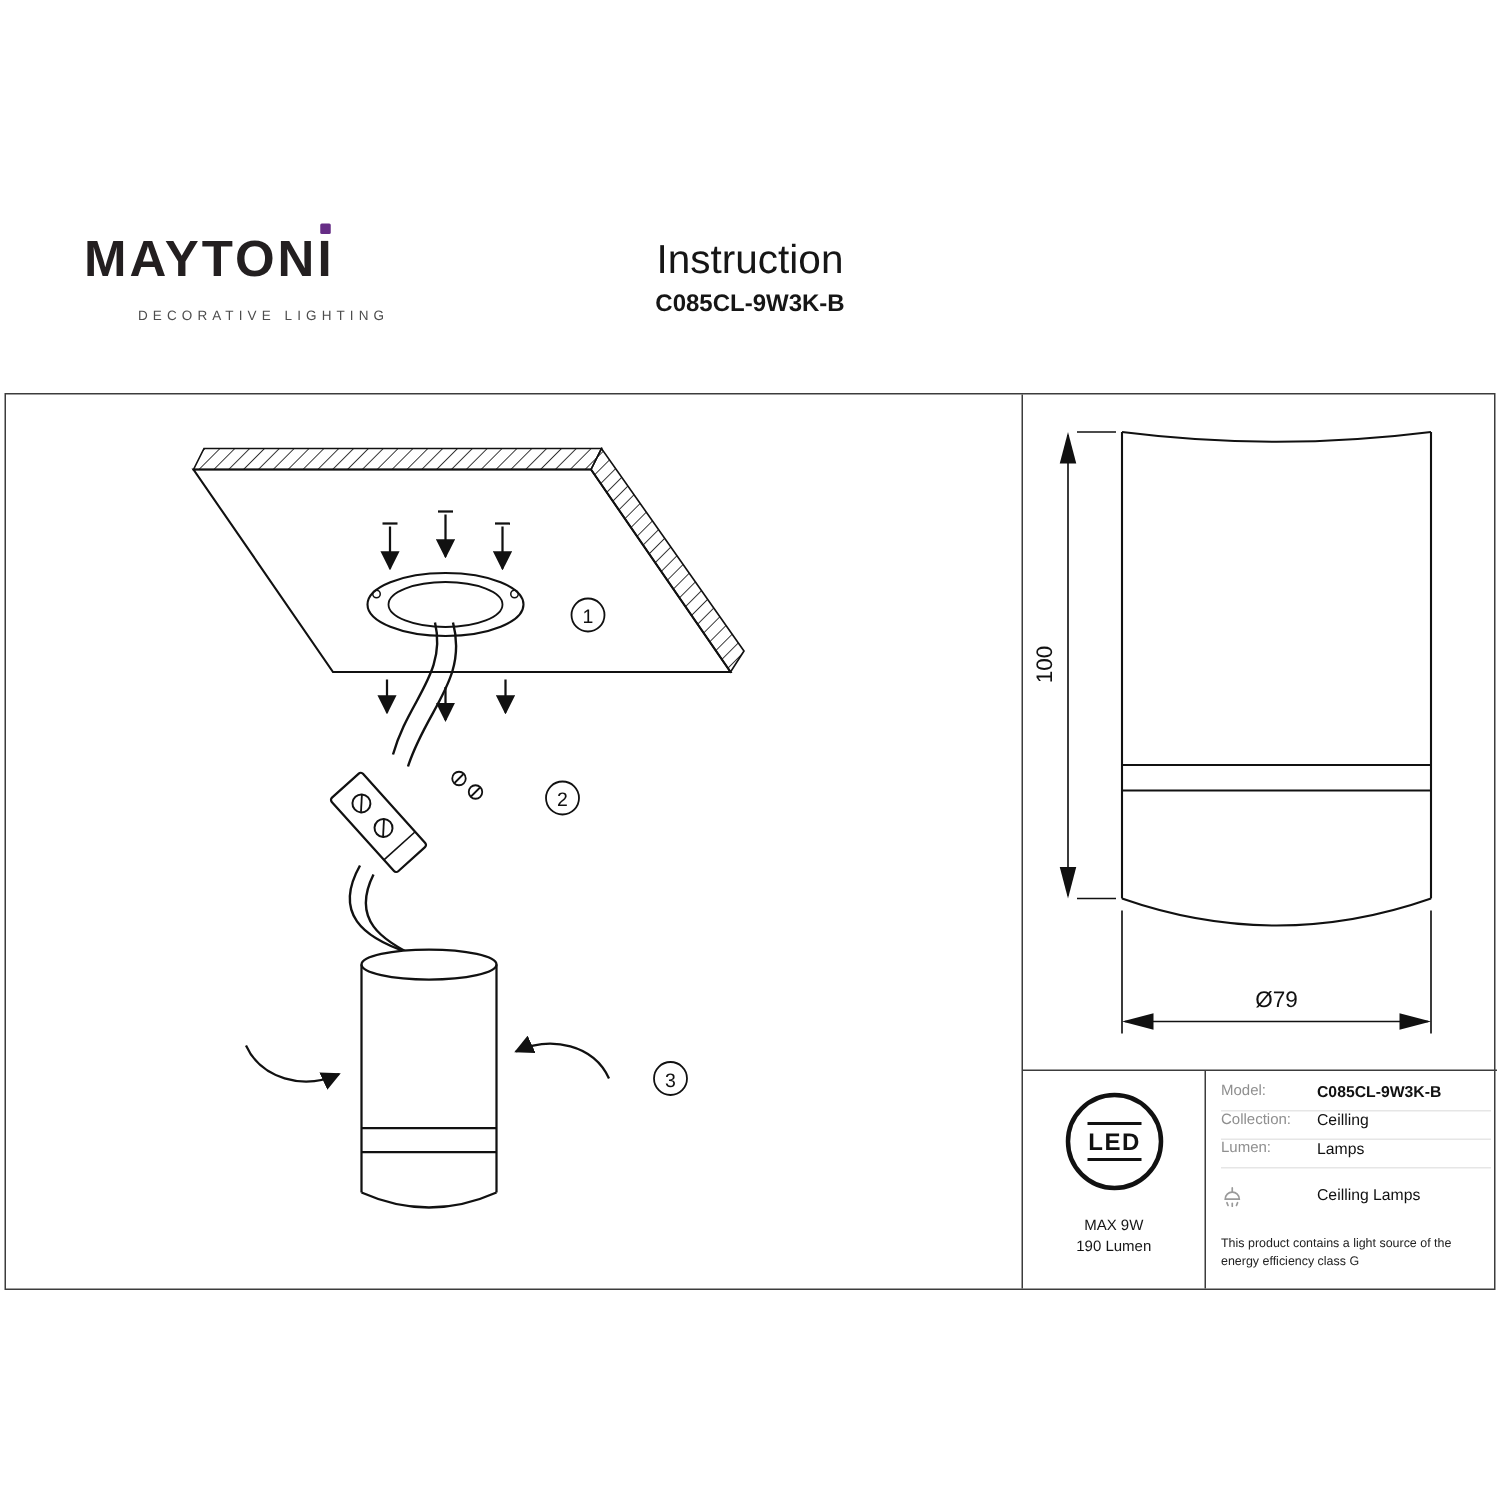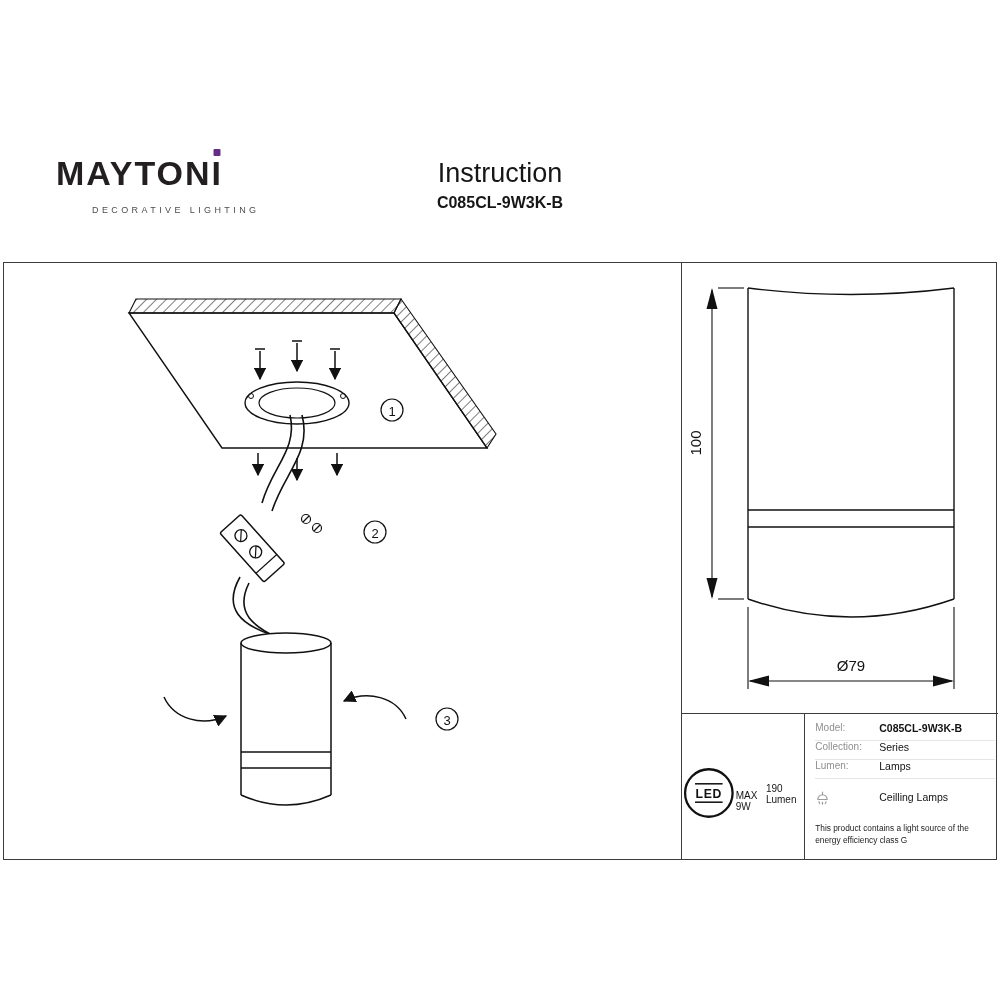--- a/index.html
+++ b/index.html
@@ -42,21 +42,21 @@
     position:absolute; left:677px; top:0; width:316px; height:596px;
     border-left:1px solid #3c3c3c;
   }
   .dim-svg { position:absolute; left:0; top:0; }
   .info-row {
     position:absolute; left:0; top:450px; width:316px; height:146px;
     border-top:1px solid #3c3c3c; display:flex;
   }
   .led-cell {
     width:126px; border-right:1px solid #3c3c3c;
-    display:flex; flex-direction:row; align-items:center;
+    display:flex; flex-direction:column; align-items:center;
     padding-top:12px;
   }
   .led-sub { font-size:10px; color:#161616; margin-top:16px; }
   .led-sub2 { font-size:10px; color:#161616; margin-top:3px; }
   .table-cell { flex:1; padding:8px 4px 6px 10px; }
   .spec-row { display:flex; align-items:flex-start; min-height:19px; border-bottom:1px solid #e6e6e6; }
   .spec-row.no-line { border-bottom:none;margin-top:12px; }
   .spec-label { width:64px; font-size:10px; color:#8f8f8f; flex:none; }
   .spec-icon-cell { width:64px; flex:none; display:flex; align-items:center; }
   .spec-value { font-size:10.5px; color:#111; }
@@ -224,21 +224,21 @@
         <div class="led-sub2">190 Lumen</div>
       </div>
 
       <div class="table-cell">
         <div class="spec-row">
           <span class="spec-label">Model:</span>
           <span class="spec-value bold">C085CL-9W3K-B</span>
         </div>
         <div class="spec-row">
           <span class="spec-label">Collection:</span>
-          <span class="spec-value">Series</span>
+          <span class="spec-value">Ceilling</span>
         </div>
         <div class="spec-row">
           <span class="spec-label">Lumen:</span>
           <span class="spec-value">Lamps</span>
         </div>
         <div class="spec-row no-line">
           <span class="spec-icon-cell">
             <svg width="15" height="15" viewBox="0 0 16 16">
               <g stroke="#9a9a9a" fill="none" stroke-width="1.2" stroke-linecap="round">
                 <line x1="8" y1="1" x2="8" y2="4"></line>

